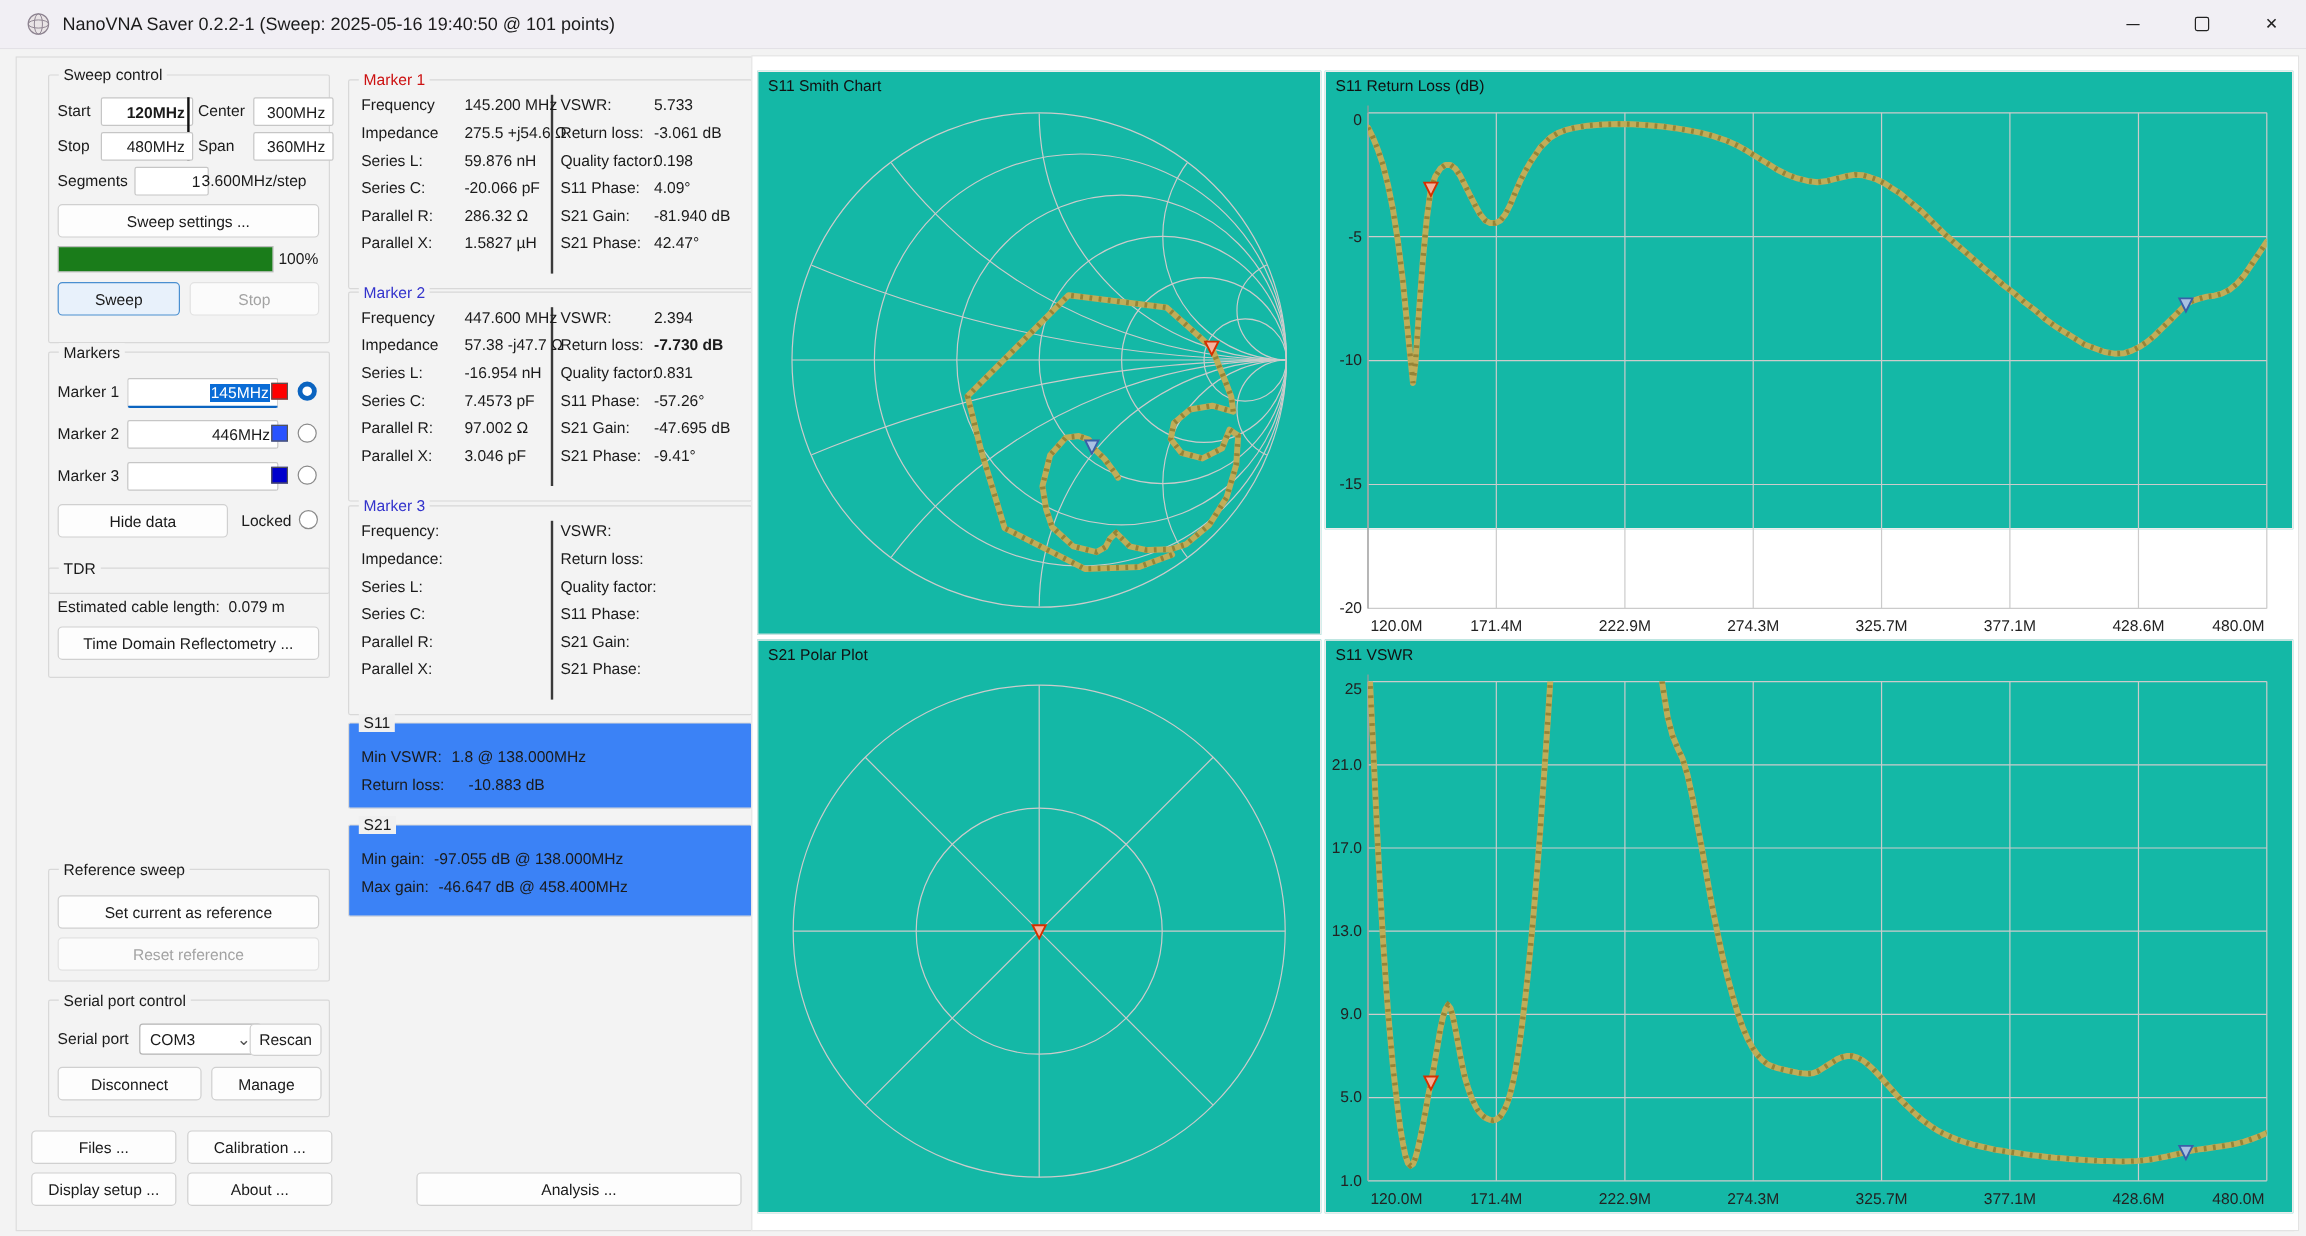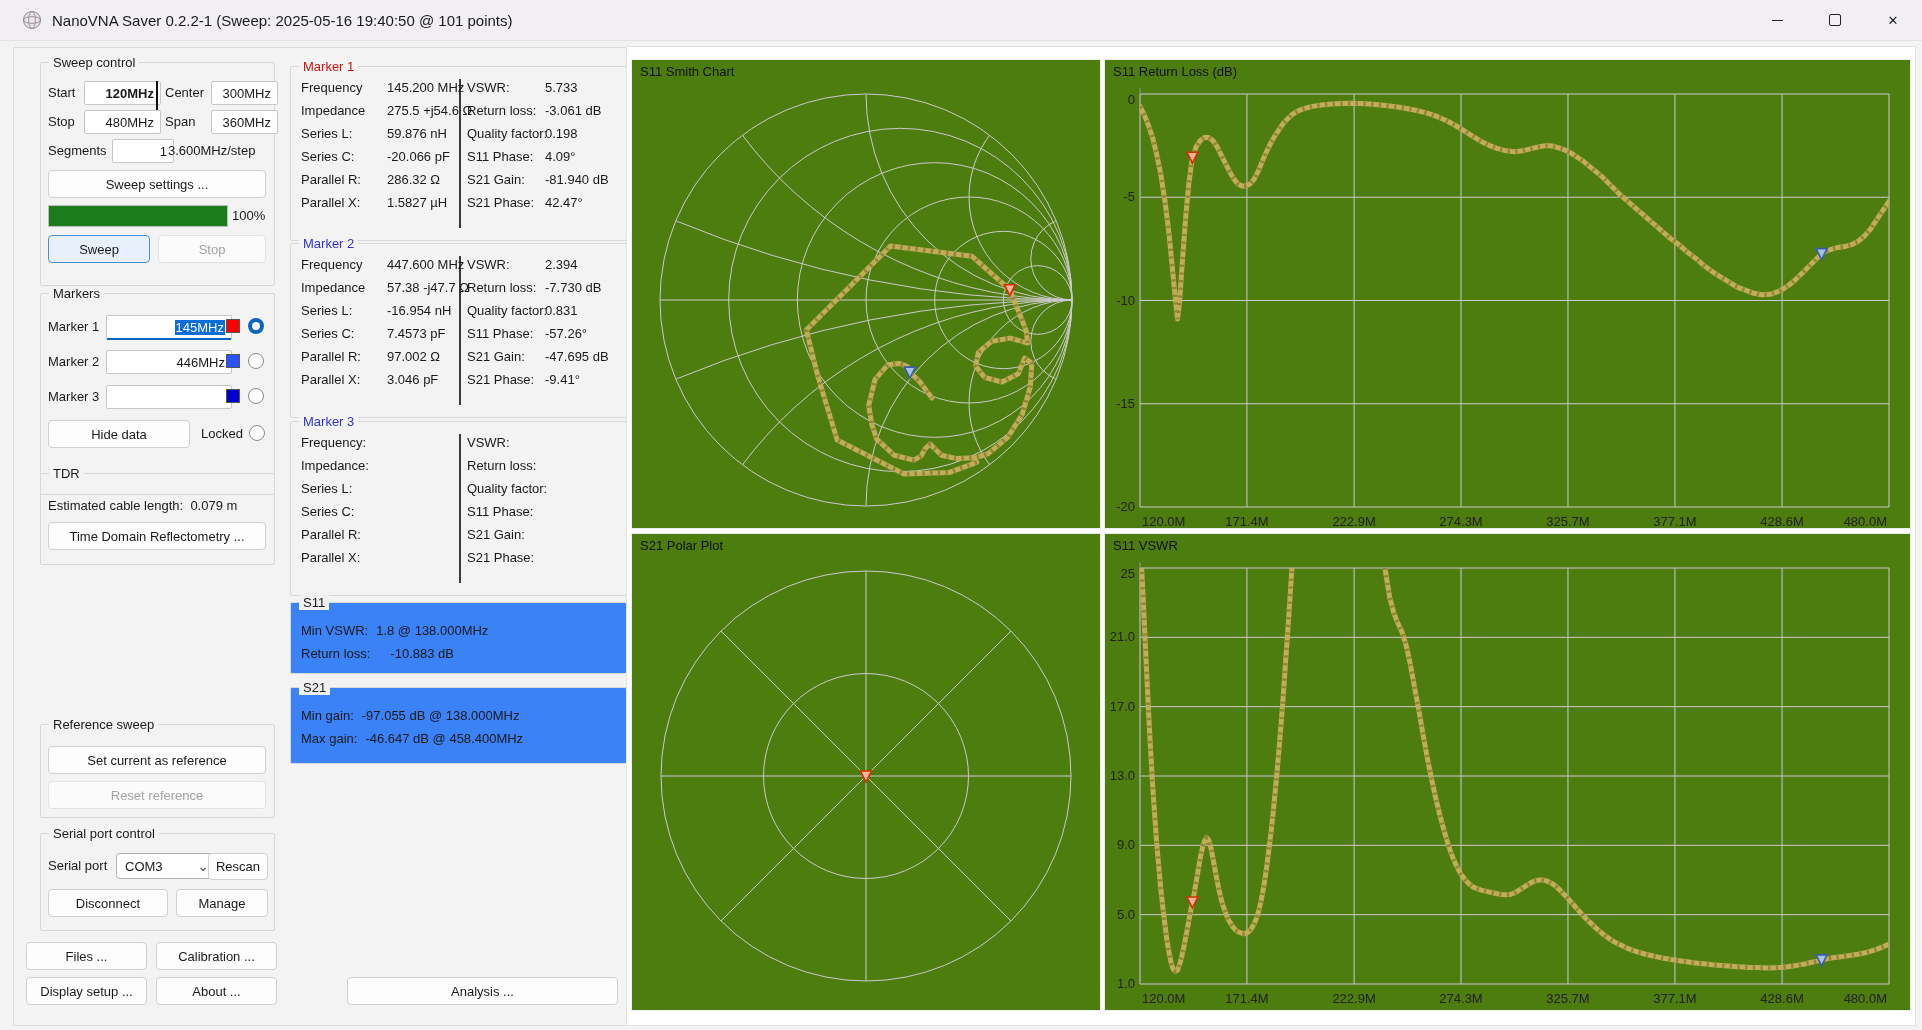--- a/index.html
+++ b/index.html
@@ -40,21 +40,21 @@
   
   .mrow-label{position:absolute;left:10px;white-space:nowrap;}
   .mrow-val{position:absolute;left:96px;white-space:nowrap;}
   .mrow-rlabel{position:absolute;left:176px;white-space:nowrap;}
   .mrow-rval{position:absolute;left:254px;white-space:nowrap;}
   .vdivider{position:absolute;width:2px;background:#3a3a3a;}
   .infobox{position:absolute;background:#3b82f6;border:1px solid #d9d9d9;border-radius:2px;}
   .infobox .gbt{background:#f0f0f0;}
   
   .chart-panel{position:absolute;left:626px;top:5px;width:1288px;height:978px;background:#ffffff;border:1px solid #e3e3e3;}
-  .chart-cell{position:absolute;background:#4d7c0f;border:1px solid #ececec;box-sizing:border-box;}
+  .chart-cell{position:absolute;background:#14b8a6;border:1px solid #ececec;box-sizing:border-box;}
   .chart-title{position:absolute;left:8px;top:4px;font-size:13px;color:#111;white-space:nowrap;z-index:2;}
   svg{display:block;}
   svg text{font-family:"Liberation Sans","DejaVu Sans",sans-serif;font-size:13px;fill:#222;}
 </style>
 </head>
 <body>
 
 <div class="titlebar">
   <svg class="app-icon" viewBox="0 0 20 20">
     <circle cx="10" cy="10" r="8.5" fill="#e9e4e6" stroke="#8d8390" stroke-width="1"></circle>
@@ -186,21 +186,21 @@
       <div class="gb" style="left:290px;top:202px;width:335px;height:173px;">
         <div class="gbt blue">Marker 2</div>
         <div class="vdivider" style="left:168px;top:12px;height:149px;"></div>
         <div class="mrow-label" style="top:13px;">Frequency</div>
         <div class="mrow-val" style="top:13px;">447.600 MHz</div>
         <div class="mrow-rlabel" style="top:13px;">VSWR:</div>
         <div class="mrow-rval" style="top:13px;">2.394</div>
         <div class="mrow-label" style="top:36px;">Impedance</div>
         <div class="mrow-val" style="top:36px;">57.38 -j47.7 Ω</div>
         <div class="mrow-rlabel" style="top:36px;">Return loss:</div>
-        <div class="mrow-rval" style="top:36px;">-7.730 dB</div>
+        <div class="mrow-rval" style="top:36px;font-weight:bold;">-7.730 dB</div>
         <div class="mrow-label" style="top:59px;">Series L:</div>
         <div class="mrow-val" style="top:59px;">-16.954 nH</div>
         <div class="mrow-rlabel" style="top:59px;">Quality factor:</div>
         <div class="mrow-rval" style="top:59px;">0.831</div>
         <div class="mrow-label" style="top:82px;">Series C:</div>
         <div class="mrow-val" style="top:82px;">7.4573 pF</div>
         <div class="mrow-rlabel" style="top:82px;">S11 Phase:</div>
         <div class="mrow-rval" style="top:82px;">-57.26°</div>
         <div class="mrow-label" style="top:105px;">Parallel R:</div>
         <div class="mrow-val" style="top:105px;">97.002 Ω</div>
@@ -288,21 +288,21 @@
             <circle cx="440" cy="343" r="103" fill="none" stroke="#cbcbcb" stroke-width="1"></circle>
             <circle cx="440" cy="198.8" r="41.2" fill="none" stroke="#cbcbcb" stroke-width="1"></circle>
             <circle cx="440" cy="281.2" r="41.2" fill="none" stroke="#cbcbcb" stroke-width="1"></circle>
           </g>
           <path d="M344.8 402.3 L317.4 412.4 L272.1 414.1 L205.2 380.1 L185.6 315.4 L174.3 270.1 L258.5 186.0 L340.1 196.3 L377.8 229.7 L383.8 244.9 L389.1 257.7 L394.1 270.7 L395.7 283.1 L378.2 278.1 L359.7 281.2 L346.3 292.5 L343.6 305.9 L352.4 317.3 L370.0 322.0 L386.4 313.7 L392.6 298.1 L399.8 303.0 L398.2 327.3 L390.1 354.7 L375.7 377.4 L356.2 393.7 L343.4 397.8 L323.8 398.4 L309.4 395.3 L302.8 388.7 L298.1 384.0 L293.1 388.7 L289.2 395.9 L281.8 400.1 L262.4 395.3 L244.7 379.1 L239.8 364.4 L236.7 345.1 L243.1 319.3 L256.0 304.7 L267.0 303.4 L275.4 306.3 L277.9 312.1 L288.4 322.4 L298.1 335.4 L299.7 338.1" fill="none" stroke="#c0ad58" stroke-width="5" stroke-linejoin="round" stroke-linecap="round"></path>
           <path d="M344.8 402.3 L317.4 412.4 L272.1 414.1 L205.2 380.1 L185.6 315.4 L174.3 270.1 L258.5 186.0 L340.1 196.3 L377.8 229.7 L383.8 244.9 L389.1 257.7 L394.1 270.7 L395.7 283.1 L378.2 278.1 L359.7 281.2 L346.3 292.5 L343.6 305.9 L352.4 317.3 L370.0 322.0 L386.4 313.7 L392.6 298.1 L399.8 303.0 L398.2 327.3 L390.1 354.7 L375.7 377.4 L356.2 393.7 L343.4 397.8 L323.8 398.4 L309.4 395.3 L302.8 388.7 L298.1 384.0 L293.1 388.7 L289.2 395.9 L281.8 400.1 L262.4 395.3 L244.7 379.1 L239.8 364.4 L236.7 345.1 L243.1 319.3 L256.0 304.7 L267.0 303.4 L275.4 306.3 L277.9 312.1 L288.4 322.4 L298.1 335.4 L299.7 338.1" fill="none" stroke="#8d7c31" stroke-width="4.4" stroke-dasharray="2.3 5.4" opacity="0.85"></path>
           <polygon points="372.288,224.7 383.288,224.7 377.788,235.7" fill="#f6b39c" stroke="#d43000" stroke-width="1.6"></polygon>
           <polygon points="272.378,307.1 283.378,307.1 277.878,318.1" fill="#a9c1e2" stroke="#3a5fa8" stroke-width="1.6"></polygon>
         </svg>
       </div>
-    <div class="chart-cell" id="cell-1" style="left:477px;top:12px;width:807px;height:470px;">
+    <div class="chart-cell" id="cell-1" style="left:477px;top:12px;width:807px;height:382px;">
       <span class="chart-title">S11 Return Loss (dB)</span>
     <svg width="807" height="468">
           <line x1="35" y1="34" x2="35" y2="447" stroke="#cbcbcb" stroke-width="1"></line>
           <text x="37" y="466" text-anchor="start">120.0M</text>
           <line x1="141.94055555555556" y1="34" x2="141.94055555555556" y2="447" stroke="#cbcbcb" stroke-width="1"></line>
           <text x="141.94055555555556" y="466" text-anchor="middle">171.4M</text>
           <line x1="249.08916666666667" y1="34" x2="249.08916666666667" y2="447" stroke="#cbcbcb" stroke-width="1"></line>
           <text x="249.08916666666667" y="466" text-anchor="middle">222.9M</text>
           <line x1="356.0297222222223" y1="34" x2="356.0297222222223" y2="447" stroke="#cbcbcb" stroke-width="1"></line>
           <text x="356.0297222222223" y="466" text-anchor="middle">274.3M</text>

